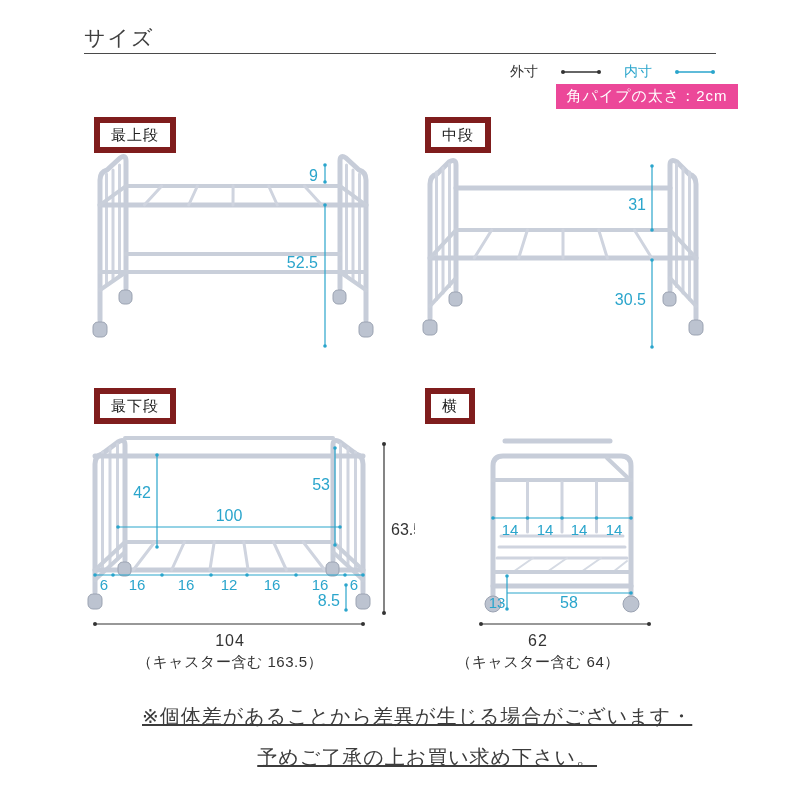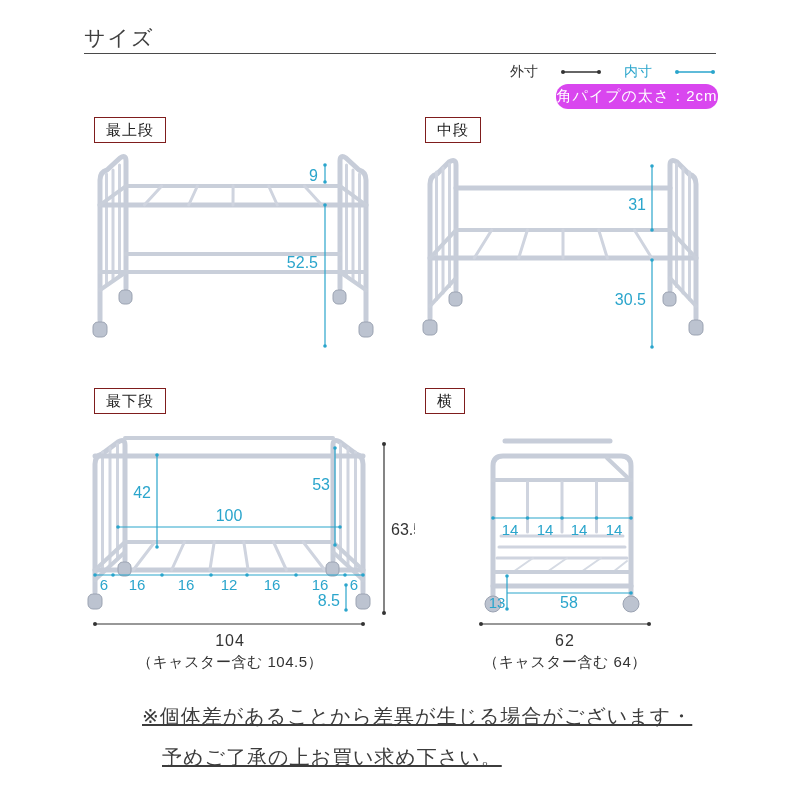--- a/index.html
+++ b/index.html
@@ -7,35 +7,35 @@
          font-family:"Liberation Sans","DejaVu Sans",sans-serif;color:#333;}
 
   .title{position:absolute;left:84px;top:24px;font-size:21px;letter-spacing:2px;color:#404040;}
   .unit{position:absolute;right:74px;top:25px;font-size:20px;color:#222;}
   .rule{position:absolute;left:84px;top:53px;width:632px;border-top:1.5px solid #4a4a4a;}
 
   .legend{position:absolute;top:63px;right:72px;display:flex;align-items:center;gap:20px;}
   .legend .lg-label{font-size:14px;color:#333;}
   .legend .lg-label.inner{color:#2aa5cc;}
 
-  .pipe-note{position:absolute;left:556px;top:84px;width:162px;height:25px;
-             background:#d946ef;color:#fff;font-size:15px;letter-spacing:1px;
-             display:flex;align-items:center;justify-content:center;border-radius:12px;}
-
-  .sec-label{position:absolute;border:1px solid #7f1d1d;background:#fff;color:#222;
+  .pipe-note{position:absolute;left:556px;top:84px;width:182px;height:25px;
+             background:#ec4899;color:#fff;font-size:15px;letter-spacing:1px;
+             display:flex;align-items:center;justify-content:center;}
+
+  .sec-label{position:absolute;border:6px solid #7f1d1d;background:#fff;color:#222;
              font-size:15px;letter-spacing:1px;padding:2px 11px;line-height:1.3;}
 
   .diagram{position:absolute;}
 
   .caption{position:absolute;text-align:center;color:#333;}
   .caption .big{font-size:16px;letter-spacing:1px;}
   .caption .small{font-size:15px;letter-spacing:0.5px;margin-top:3px;}
 
   .notes{position:absolute;left:142px;top:702px;color:#3c3c3c;font-size:20px;letter-spacing:1px;line-height:1.4;text-decoration:underline;}
-  .notes .l2{margin-top:13px;margin-left:20px;}
+  .notes .l2{margin-top:13px;margin-left:20px;text-align:center;}
 
   
   .p5{stroke:#c7cdd9;stroke-width:5;fill:none;stroke-linecap:round;stroke-linejoin:round;}
   .p4{stroke:#c9cfda;stroke-width:4;fill:none;stroke-linecap:round;}
   .p3{stroke:#cfd4df;stroke-width:3;fill:none;stroke-linecap:round;}
   .p2{stroke:#d5dae3;stroke-width:2;fill:none;stroke-linecap:round;}
   .cast{fill:#bcc3d0;stroke:#9ba3b2;stroke-width:1;}
   
   .dl{stroke:#2aa5cc;stroke-width:1.2;fill:none;}
   .dd{fill:#2aa5cc;}
@@ -284,24 +284,24 @@
       <text class="dt dts" x="22" y="180" text-anchor="middle">13</text>
       <text class="dt" x="94" y="180" text-anchor="middle">58</text>
       <line class="bl" x1="6" y1="196" x2="174" y2="196"></line>
       <circle class="bd" cx="6" cy="196" r="2"></circle>
         <circle class="bd" cx="174" cy="196" r="2"></circle>
     </g>
   </svg>
 
   <div class="caption" style="left:85px;top:632px;width:290px;">
     <div class="big">104</div>
-    <div class="small">（キャスター含む 104.5）</div>
+    <div class="small">（キャスター含む 163.5）</div>
   </div>
 
-  <div class="caption" style="left:475px;top:632px;width:180px;">
+  <div class="caption" style="left:448px;top:632px;width:180px;">
     <div class="big">62</div>
     <div class="small">（キャスター含む 64）</div>
   </div>
 
   <div class="notes">
     <div class="l1">※個体差があることから差異が生じる場合がございます・</div>
     <div class="l2">予めご了承の上お買い求め下さい。</div>
   </div>
 
 </div>

